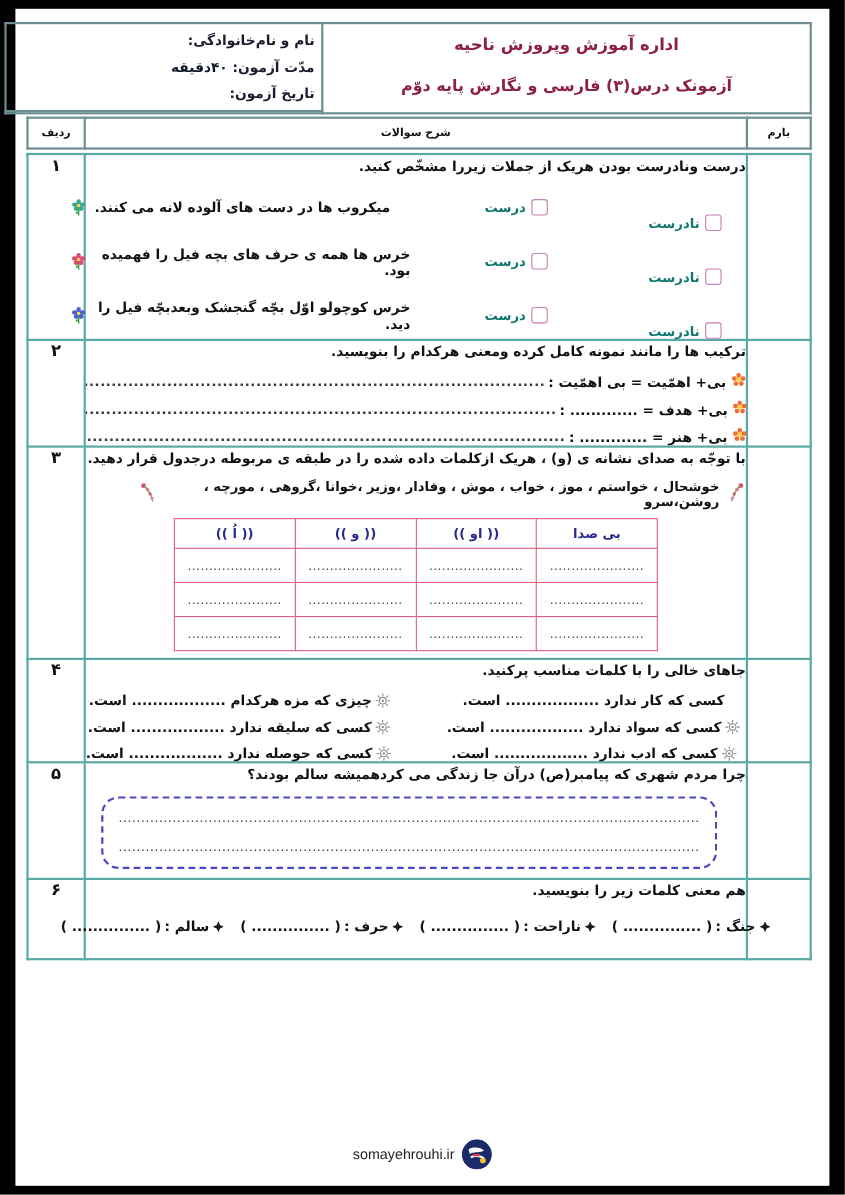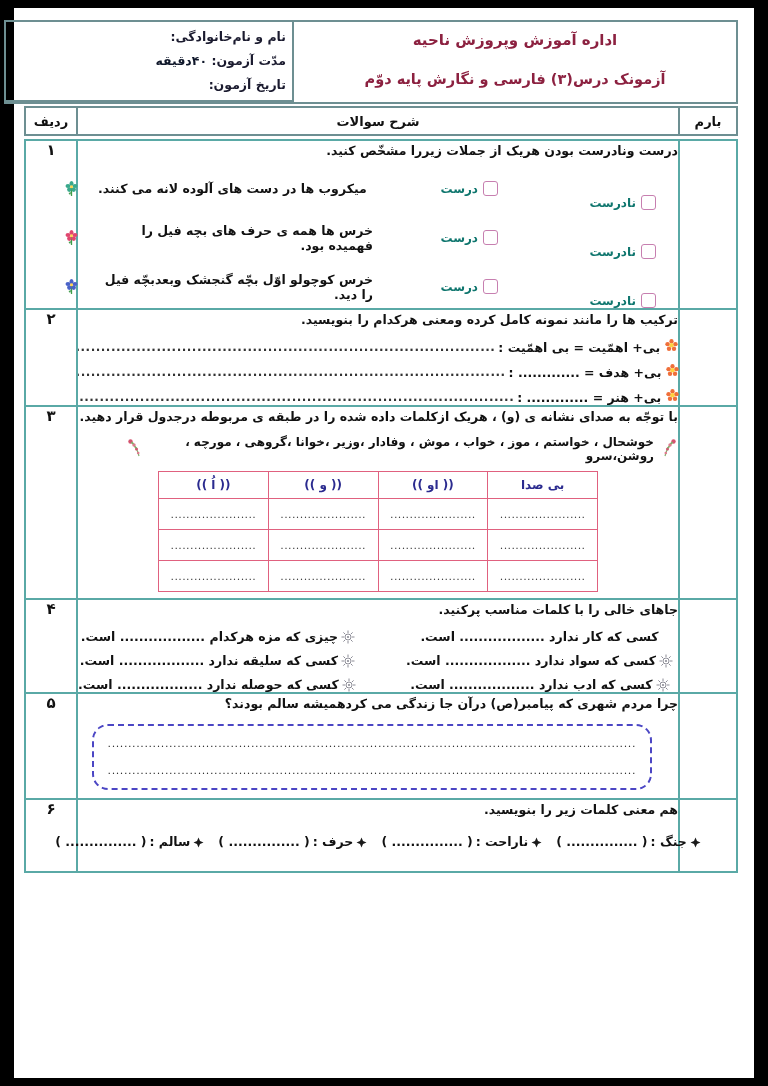--- a/index.html
+++ b/index.html
@@ -44,21 +44,21 @@
     font-size:14.5px;font-weight:bold;color:#8c2140;
     margin-top:22px;
   }
 
   
   table.cols{
     width:708px;border-collapse:collapse;table-layout:fixed;margin-top:2px;
   }
   table.cols td{
     border:2px solid #6d8f92;height:22px;
-    font-size:13px;font-weight:bold;color:#111;text-align:center;
+    font-size:10px;font-weight:bold;color:#111;text-align:center;
     padding:2px 0;
   }
   .c-barom{width:56px;}
   .c-desc{width:600px;}
   .c-radif{width:50px;}
 
   
   table.body{
     width:708px;border-collapse:collapse;table-layout:fixed;margin-top:3px;
   }
@@ -79,21 +79,21 @@
     text-align:right;line-height:20px;
   }
 
   
   .flw{display:inline-block;width:13px;height:16px;vertical-align:-3px;position:relative;margin-left:2px;}
   .flw svg{position:absolute;left:0;top:0;}
 
   
   .q1row{display:flex;flex-direction:row;align-items:center;margin-top:6px;}
   .q1stmt{flex:0 0 310px;text-align:right;font-size:12.5px;font-weight:bold;color:#111;
-          display:flex;flex-direction:row;align-items:center;justify-content:flex-end;gap:20px;}
+          display:flex;flex-direction:row;align-items:center;justify-content:flex-end;gap:8px;}
   .opt{display:flex;flex-direction:row;align-items:center;gap:5px;font-size:12px;font-weight:bold;color:#0f766e;}
   .opt.o1{flex:0 0 125px;justify-content:flex-start;padding-right:18px;}
   .opt.o2{flex:0 0 140px;justify-content:flex-start;padding-right:22px;margin-top:28px;}
   .cbx{
     width:13px;height:13px;border:1.6px solid #c77fb0;border-radius:3px;background:#fff;
     display:inline-block;flex:0 0 auto;
   }
 
   
   .q2line{
@@ -587,13 +587,25 @@
             </div>
           </div>
         </td>
         <td class="radif">۶</td>
       </tr>
 
       </tbody>
     </table>
   </div>
 
+  <div class="footer">
+    <div class="flogo">
+      <svg width="27" height="27" viewBox="0 0 27 27">
+        <circle cx="13.5" cy="13.5" r="13.5" fill="#1b2a6b"></circle>
+        <path d="M6 9 C10 6 17 7 20 10 C17 12 11 11 7 13" fill="#ffffff"></path>
+        <path d="M8 16 C12 14 17 15 20 17" stroke="#ffffff" stroke-width="2" fill="none"></path>
+        <circle cx="19" cy="19" r="2.6" fill="#f2c230"></circle>
+        <rect x="10" y="13" width="6" height="2.2" fill="#e03c3c"></rect>
+      </svg>
+    </div>
+    <div class="fname">somayehrouhi.ir</div>
+  </div>
 </div>
 
 </body></html>

